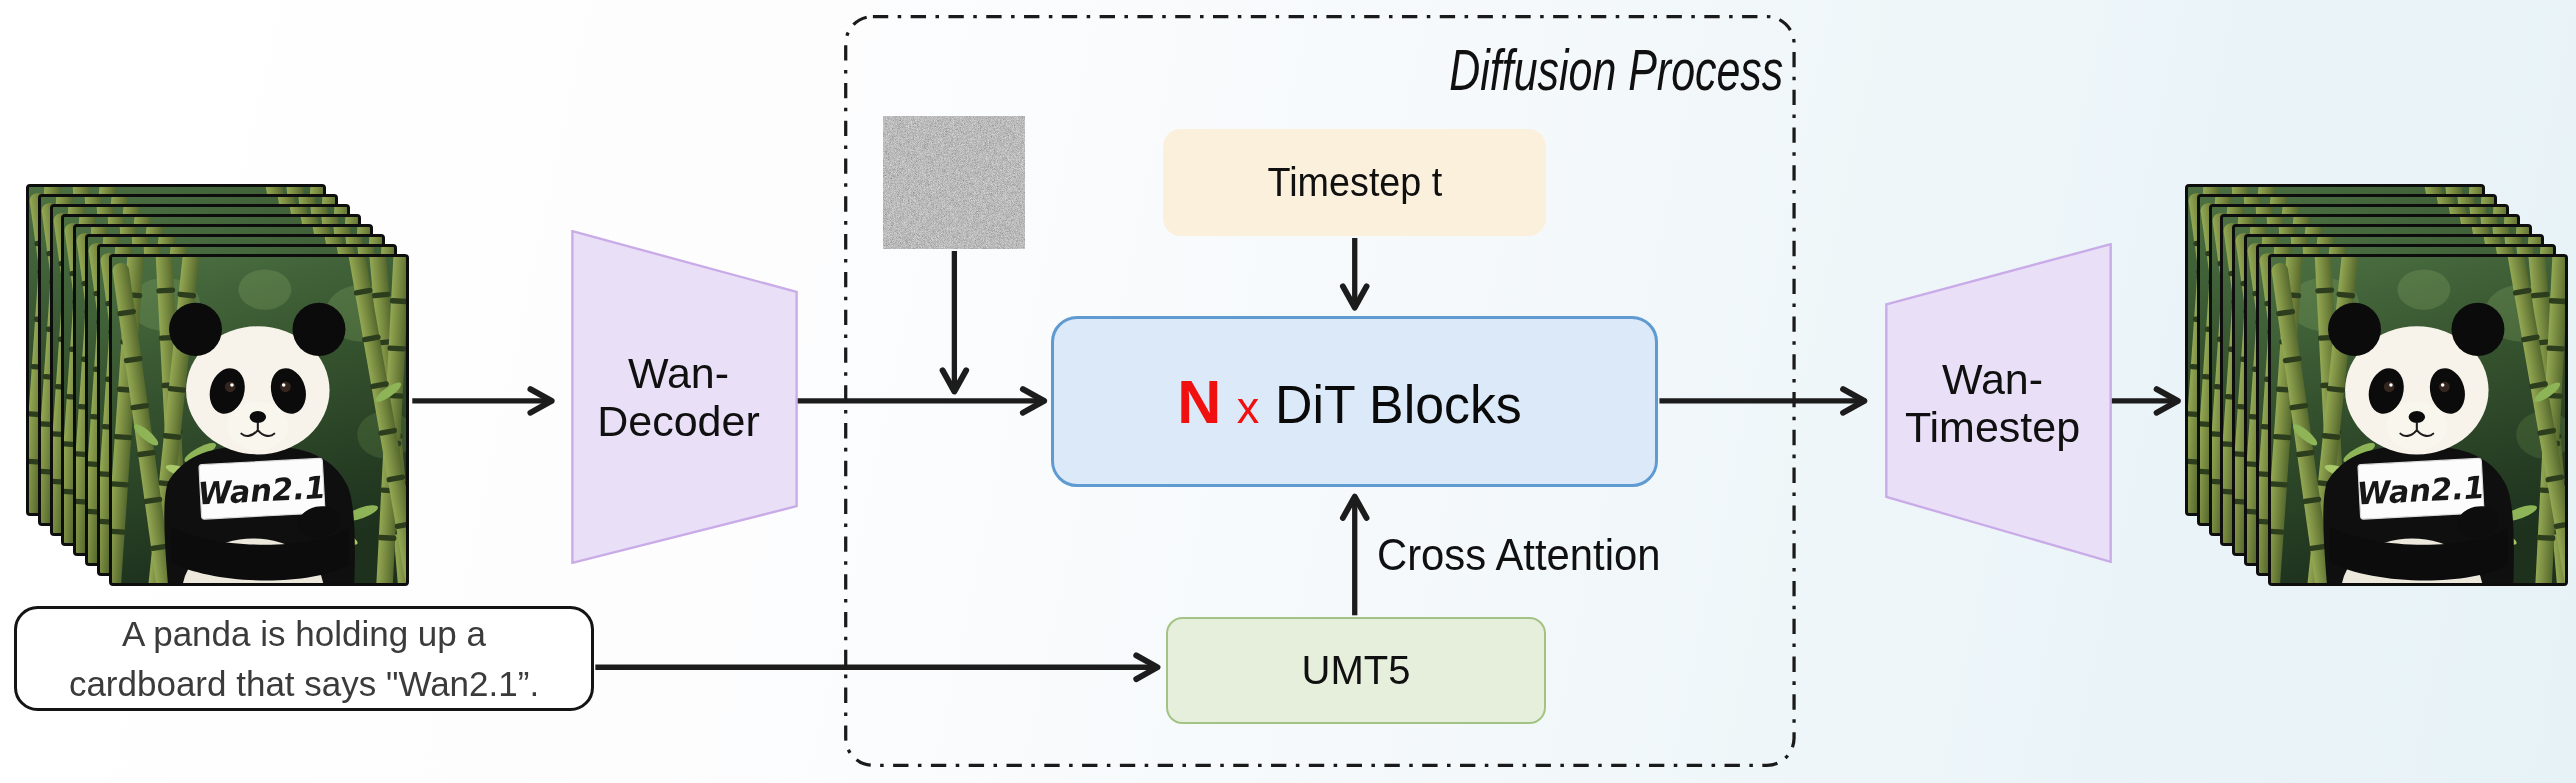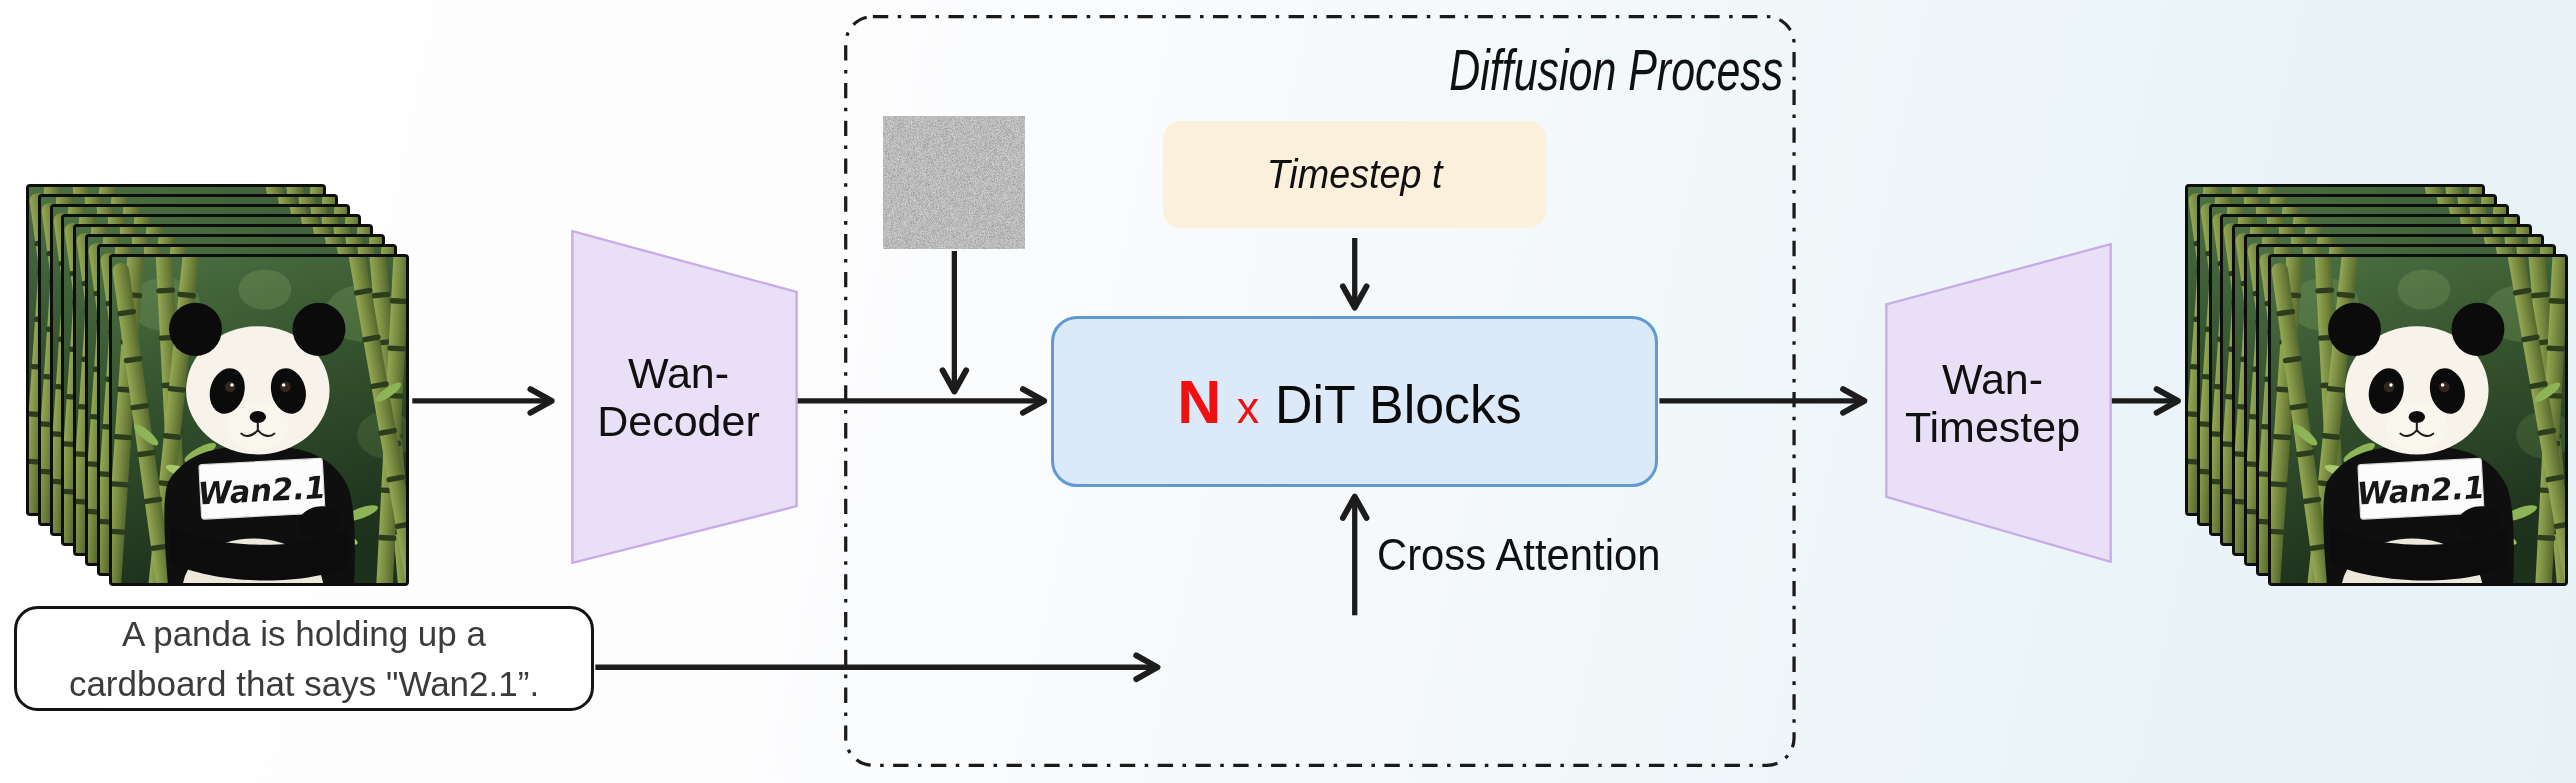--- a/index.html
+++ b/index.html
@@ -31,21 +31,21 @@
 
   
   .dp-title{position:absolute; right:793px; top:38px; font-size:58px; font-style:italic; color:#101010;
             white-space:nowrap; transform:scaleX(.74); transform-origin:100% 50%; line-height:1.1;}
 
   
   .noise{position:absolute; left:883px; top:116px; width:142px; height:133px;}
 
   
   .tbox{position:absolute; box-sizing:border-box; display:flex; align-items:center; justify-content:center;}
-  .timestep{left:1163px; top:121px; width:383px; height:107px; background:#faf0dc; border-radius:17.7px;font-style:italic;}
+  .timestep{left:1163px; top:129px; width:383px; height:107px; background:#faf0dc; border-radius:17.7px;}
   .timestep span{font-size:41px; transform:scaleX(.92); white-space:nowrap; color:#101010;}
   .dit{left:1051px; top:316px; width:607px; height:171px; background:#dce9f8;
        border:3px solid #5f9ad1; border-radius:26px;}
   .dit-line{display:flex; align-items:baseline;}
   .dit-n{font-size:61px; font-weight:bold; color:#f01010;}
   .dit-x{font-size:45px; color:#f01010; margin:0 15.4px;}
   .dit-t{font-size:54px; color:#0a0a0a; white-space:nowrap; transform:scaleX(.96); transform-origin:0 100%;}
   .umt5{left:1166px; top:617px; width:380px; height:107px; background:#e5efdb;
         border:2.4px solid #a3c386; border-radius:16.5px;}
   .umt5 span{font-size:40px; color:#101010;}
@@ -227,20 +227,23 @@
   <div class="tbox dit">
     <div class="dit-line">
       <span class="dit-n">N</span>
       <span class="dit-x">x</span>
       <span class="dit-t">DiT Blocks</span>
     </div>
   </div>
 
   <div class="xattn">Cross Attention</div>
 
+  <div class="tbox umt5">
+    <span>UMT5</span>
+  </div>
 
   <div class="trap" style="left:1873px; top:243px; width:227px; height:320px;">
     <svg viewBox="0 0 384 542" width="227" height="320">
       <polygon points="2,104 382,2 382,540 2,430" fill="#e9e0f8" stroke="#c9abe7" stroke-width="4"></polygon>
     </svg>
     <div class="lbl">
       <span>Wan-</span>
       <span>Timestep</span>
     </div>
   </div>

